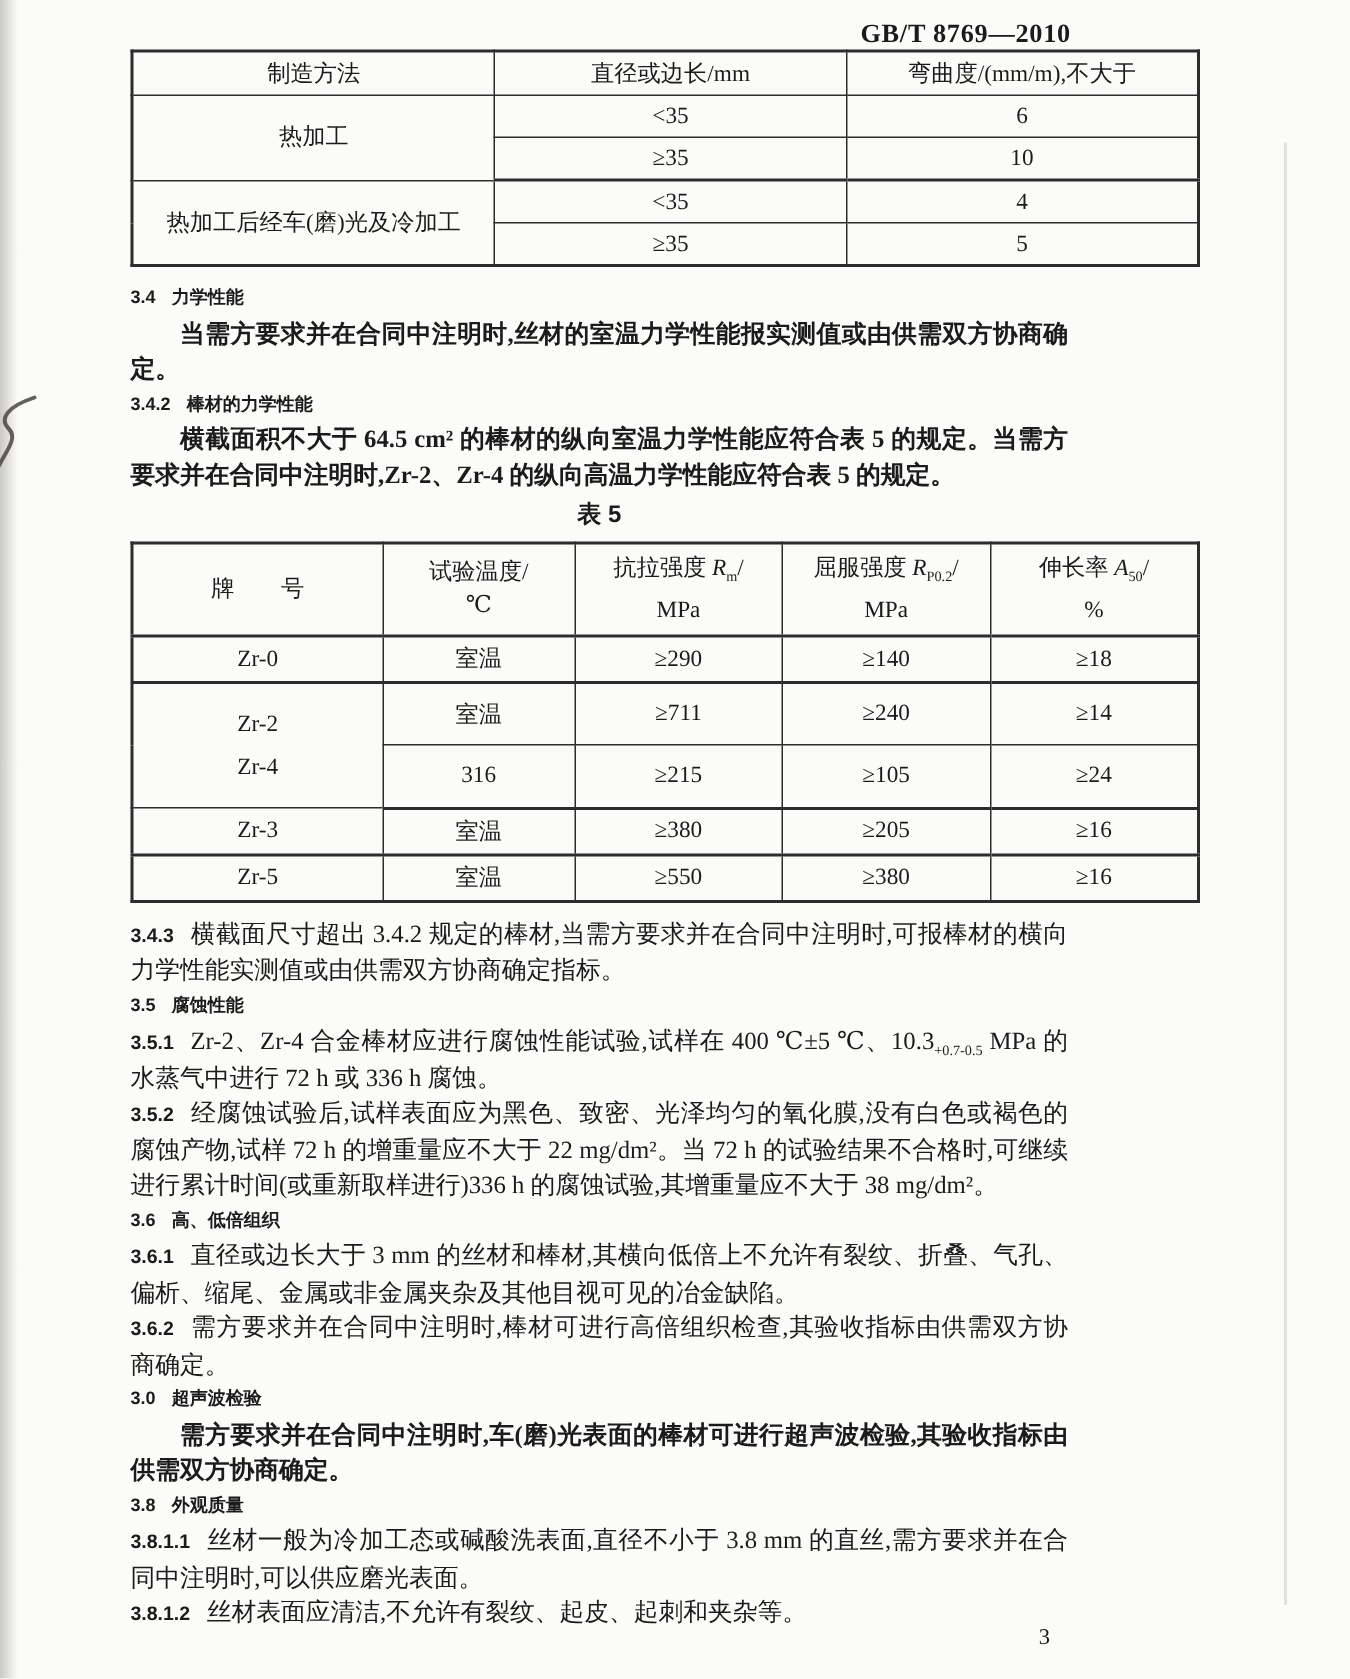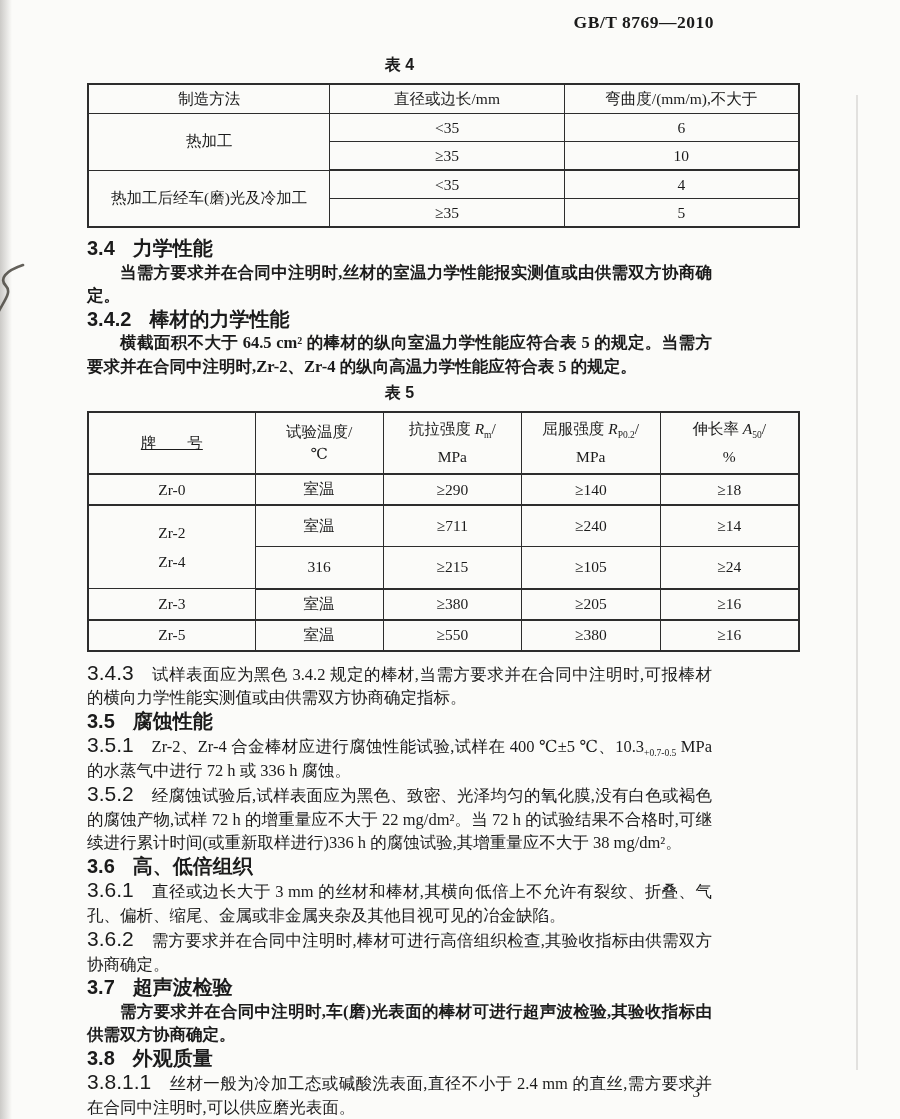--- a/index.html
+++ b/index.html
@@ -52,36 +52,36 @@
 
   
   .t4 th { height: 28px; }
   .t4 td { height: 27px; }
   .t4 .c1 { width: 34%; margin-left: 28px; } .t4 .c2 { width: 33%; } .t4 .c3 { width: 33%; }
   .t4 tr.grp-end td { border-bottom-width: 2px; }
 
   
   .t5 th { height: 60px; line-height: 22px; }
   .t5 td { height: 29px; }
-  .t5 .g  { width: 23.5%; text-decoration: underline; } .t5 .tp { width: 18%; }
+  .t5 .g  { width: 23.5%; } .t5 .tp { width: 18%; }
   .t5 .tn { width: 19.5%; } .t5 .yd { width: 19.5%; } .t5 .el { width: 19.5%; }
   .t5 thead th { border-bottom-width: 2px; }
   .t5 tr.grp-end td { border-bottom-width: 2px; }
   .t5 .merged { padding: 12px; }
   .t5 .merged div { height: 29px; line-height: 29px; }
   .sym { font-style: italic; }
   sub.sm { font-size: 9.5px; }
 
   .sections { margin-top: 9px; font-size: 16.5px; line-height: 23.5px; text-align: justify; }
   .sections p { margin: 0; }
-  .h { font-family: "Liberation Sans", "DejaVu Sans", sans-serif; font-weight: bold; font-size: 20px; }
+  .h { font-family: "Liberation Sans", "DejaVu Sans", sans-serif; font-weight: bold; font-size: 12px; }
   .h .num { margin-right: .9em; }
   .clause .num {
     font-family: "Liberation Sans", "DejaVu Sans", sans-serif;
-    font-weight: normal; font-size: 21px; margin-right: .85em; margin-top: 48px;
+    font-weight: bold; font-size: 13px; margin-right: .85em; margin-top: 48px;
   }
   .indent { text-indent: 2em; font-weight: bold; }
 
   .tol {
     display: inline-flex; flex-direction: row;
     vertical-align: -0.4em;
     font-size: 9.5px; line-height: 9px; text-align: left;
   }
 
   .page-number {
@@ -96,21 +96,20 @@
   <div class="edge-shadow"></div>
   <div class="bleed-line"></div>
   <svg class="artifact" width="30" height="52" viewBox="0 0 30 52">
     <path d="M26,3 C8,9 2,17 9,24 C15,30 7,39 2,49" stroke="#4a4740" stroke-width="2.6" fill="none" stroke-linecap="round"></path>
   </svg>
 
   <div class="std-header">GB/T 8769—2010</div>
 
   <div class="content">
 
-    <div class="tbl-caption">表 4</div>
 
     <table class="t4">
       <thead>
         <tr>
           <th class="c1">制造方法</th>
           <th class="c2">直径或边长/mm</th>
           <th class="c3">弯曲度/(mm/m),不大于</th>
         </tr>
       </thead>
       <tbody>
@@ -189,45 +188,45 @@
           <td>Zr-5</td>
           <td>室温</td>
           <td>≥550</td>
           <td>≥380</td>
           <td>≥16</td>
         </tr>
       </tbody>
     </table>
 
     <div class="sections">
-      <p class="clause"><span class="num">3.4.3</span><span>试样表面应为黑色 3.4.2 规定的棒材,当需方要求并在合同中注明时,可报棒材的横向力学性能实测值或由供需双方协商确定指标。</span></p>
+      <p class="clause"><span class="num">3.4.3</span><span>横截面尺寸超出 3.4.2 规定的棒材,当需方要求并在合同中注明时,可报棒材的横向力学性能实测值或由供需双方协商确定指标。</span></p>
 
       <p class="h"><span class="num">3.5</span><span>腐蚀性能</span></p>
 
       <p class="clause"><span class="num">3.5.1</span><span>Zr-2、Zr-4 合金棒材应进行腐蚀性能试验,试样在 400 ℃±5 ℃、10.3</span><span class="tol">
             <span>+0.7</span>
             <span>-0.5</span>
           </span><span> MPa 的水蒸气中进行 72 h 或 336 h 腐蚀。</span></p>
 
       <p class="clause"><span class="num">3.5.2</span><span>经腐蚀试验后,试样表面应为黑色、致密、光泽均匀的氧化膜,没有白色或褐色的腐蚀产物,试样 72 h 的增重量应不大于 22 mg/dm²。当 72 h 的试验结果不合格时,可继续进行累计时间(或重新取样进行)336 h 的腐蚀试验,其增重量应不大于 38 mg/dm²。</span></p>
 
       <p class="h"><span class="num">3.6</span><span>高、低倍组织</span></p>
 
       <p class="clause"><span class="num">3.6.1</span><span>直径或边长大于 3 mm 的丝材和棒材,其横向低倍上不允许有裂纹、折叠、气孔、偏析、缩尾、金属或非金属夹杂及其他目视可见的冶金缺陷。</span></p>
 
       <p class="clause"><span class="num">3.6.2</span><span>需方要求并在合同中注明时,棒材可进行高倍组织检查,其验收指标由供需双方协商确定。</span></p>
 
-      <p class="h"><span class="num">3.7</span><span>超声波检验</span></p>
+      <p class="h"><span class="num">3.0</span><span>超声波检验</span></p>
 
       <p class="indent">需方要求并在合同中注明时,车(磨)光表面的棒材可进行超声波检验,其验收指标由供需双方协商确定。</p>
 
       <p class="h"><span class="num">3.8</span><span>外观质量</span></p>
 
 
-      <p class="clause"><span class="num">3.8.1.1</span><span>丝材一般为冷加工态或碱酸洗表面,直径不小于 2.4 mm 的直丝,需方要求并在合同中注明时,可以供应磨光表面。</span></p>
+      <p class="clause"><span class="num">3.8.1.1</span><span>丝材一般为冷加工态或碱酸洗表面,直径不小于 3.8 mm 的直丝,需方要求并在合同中注明时,可以供应磨光表面。</span></p>
 
       <p class="clause"><span class="num">3.8.1.2</span><span>丝材表面应清洁,不允许有裂纹、起皮、起刺和夹杂等。</span></p>
     </div>
 
   </div>
 
   <div class="page-number">3</div>
 </div>
 
 </body></html>

